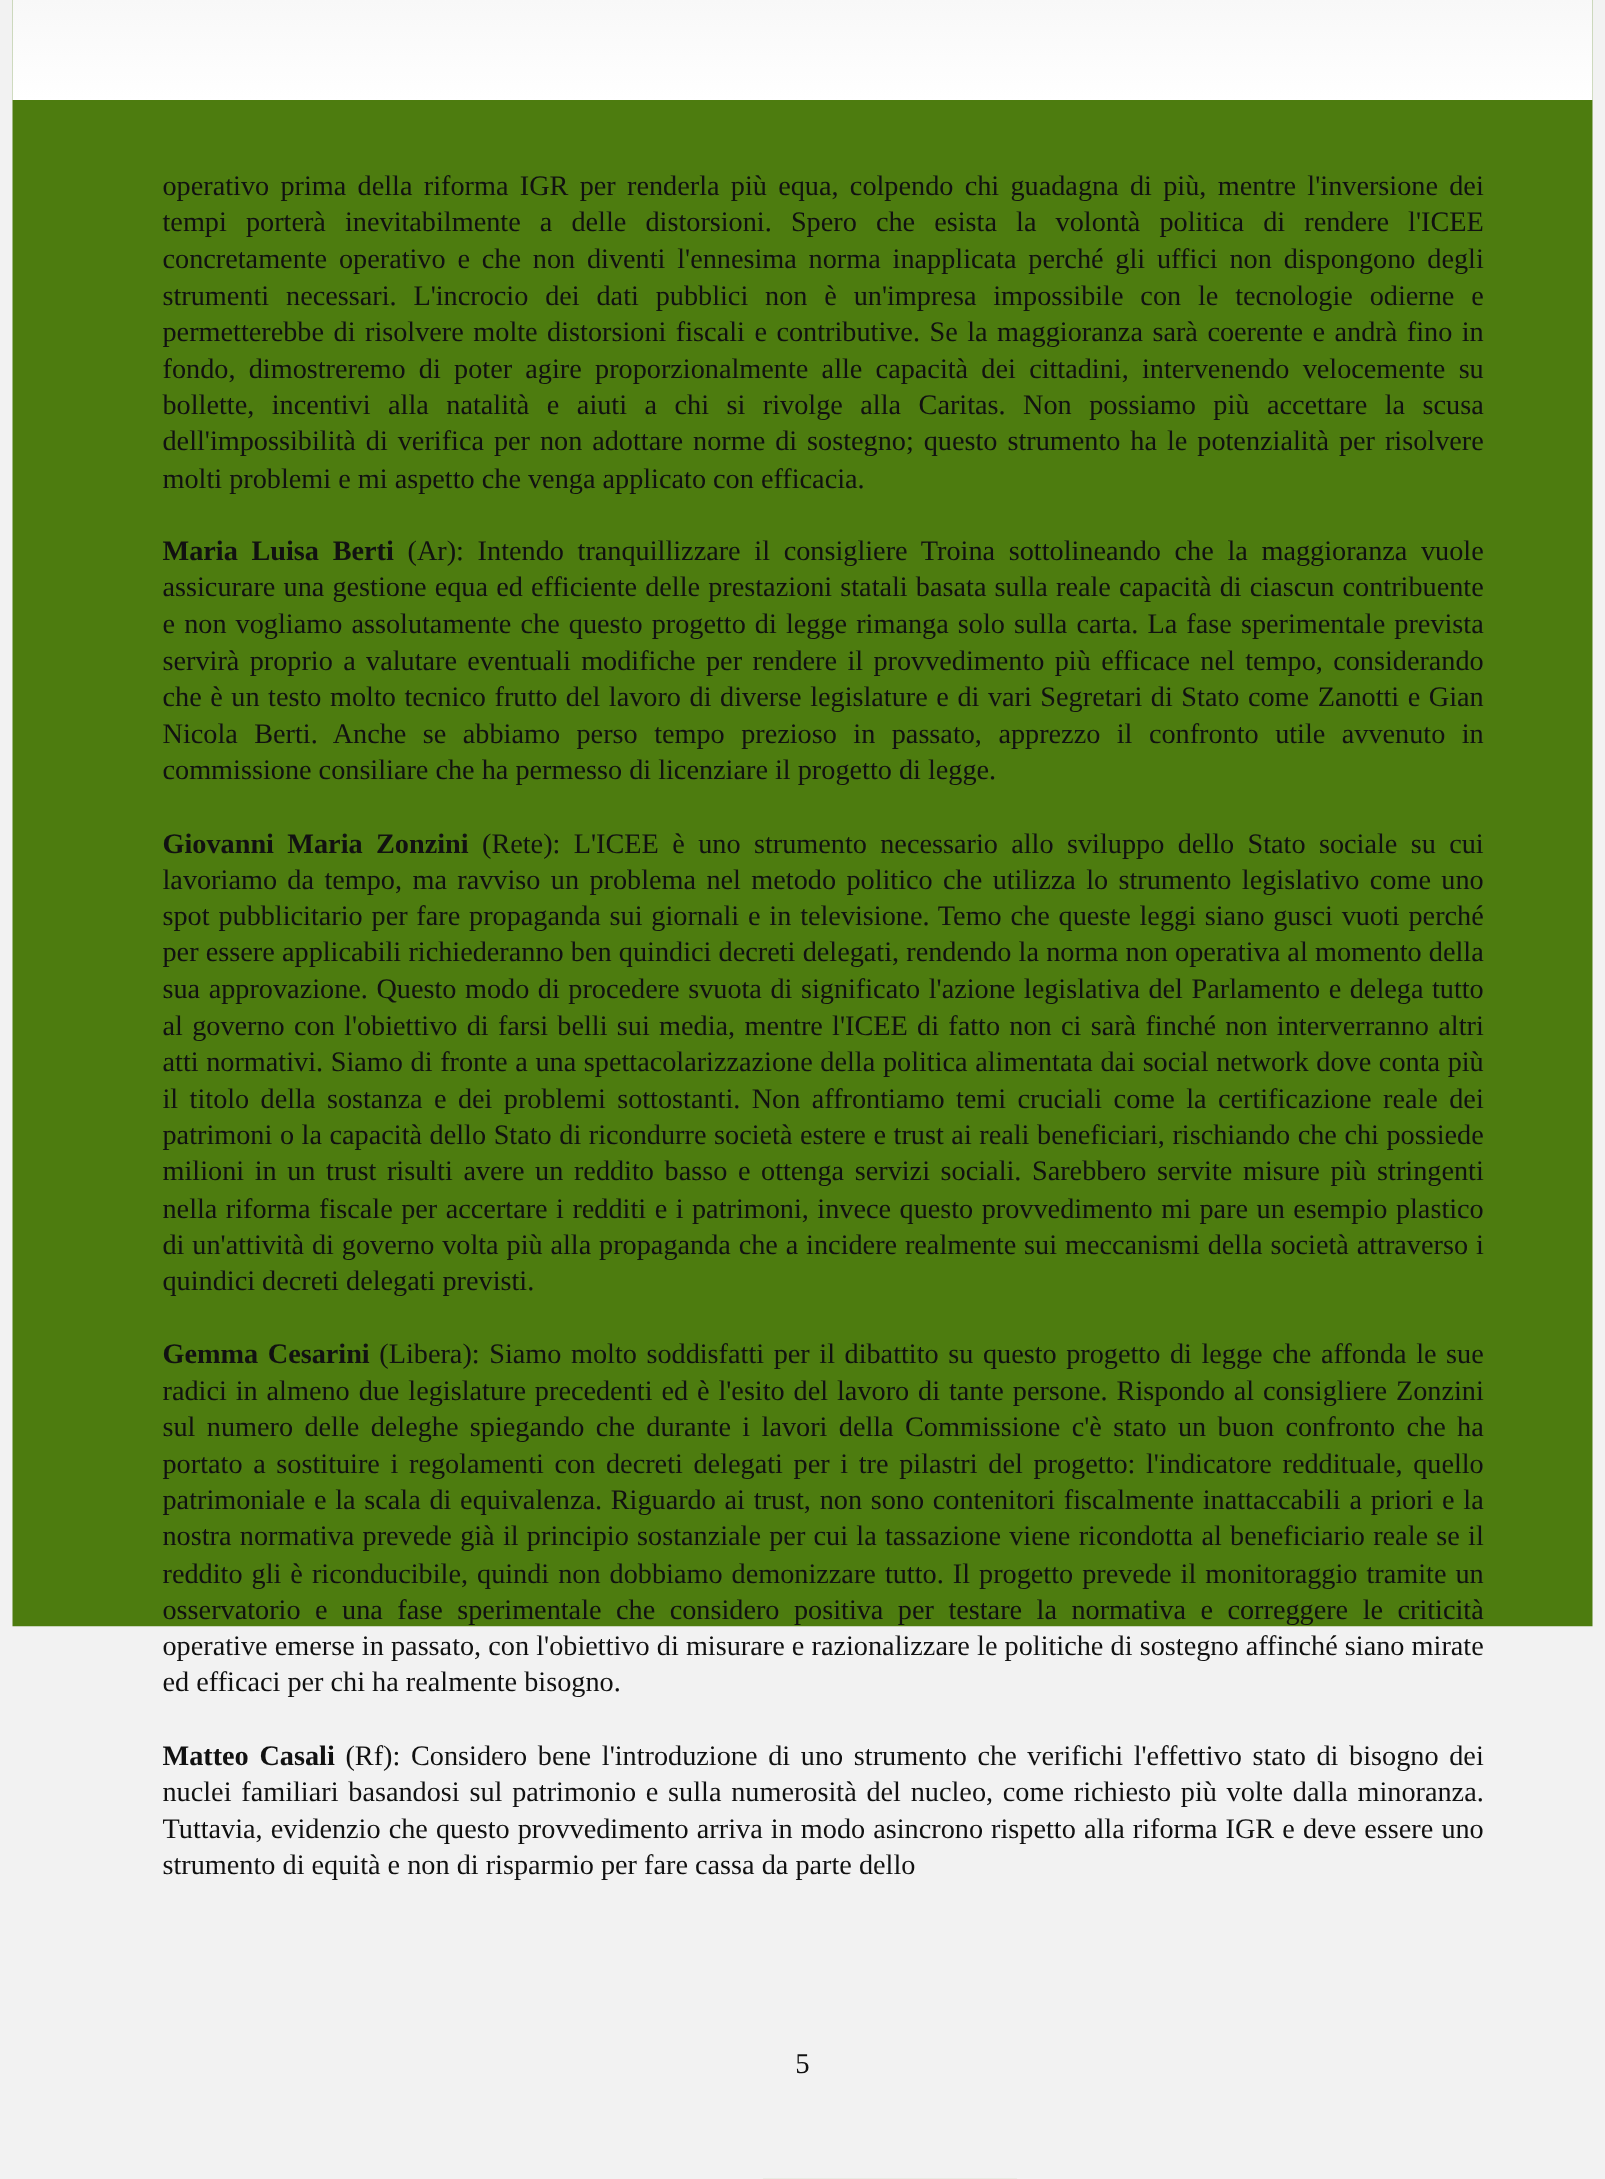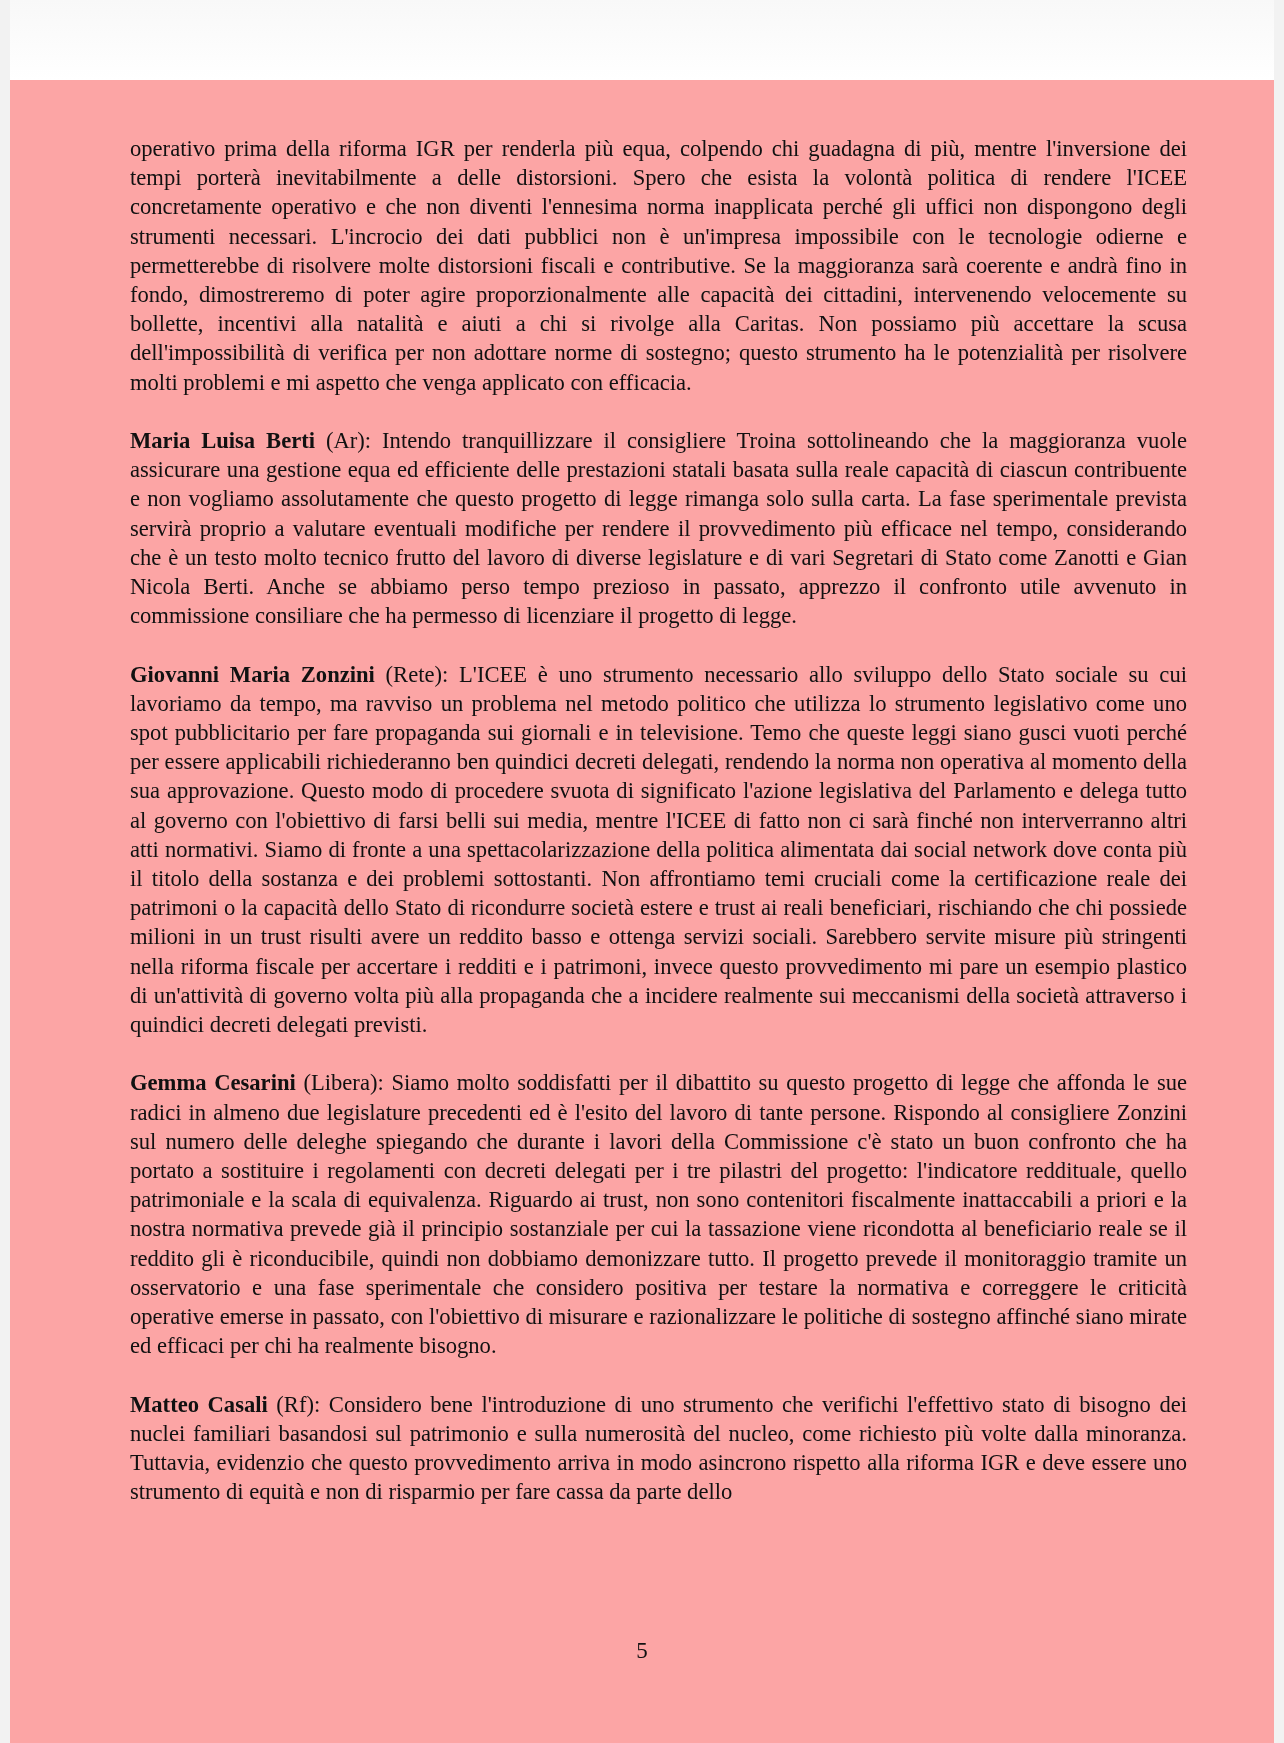--- a/index.html
+++ b/index.html
@@ -11,22 +11,22 @@
       width: 1284px;
       height: 1743px;
       position: relative;
       overflow: hidden;
     }
     .page {
       position: absolute;
       left: 10px;
       top: 0;
       width: 1264px;
-      height: 1743px;
-      background: #fca5a5;
+      height: 1301px;
+      background: #4d7c0f;
     }
     .page-top-blur {
       position: absolute;
       left: 0;
       top: 0;
       width: 100%;
       height: 80px;
       background: linear-gradient(#f8f8f8, #ffffff);
     }
     .content {

